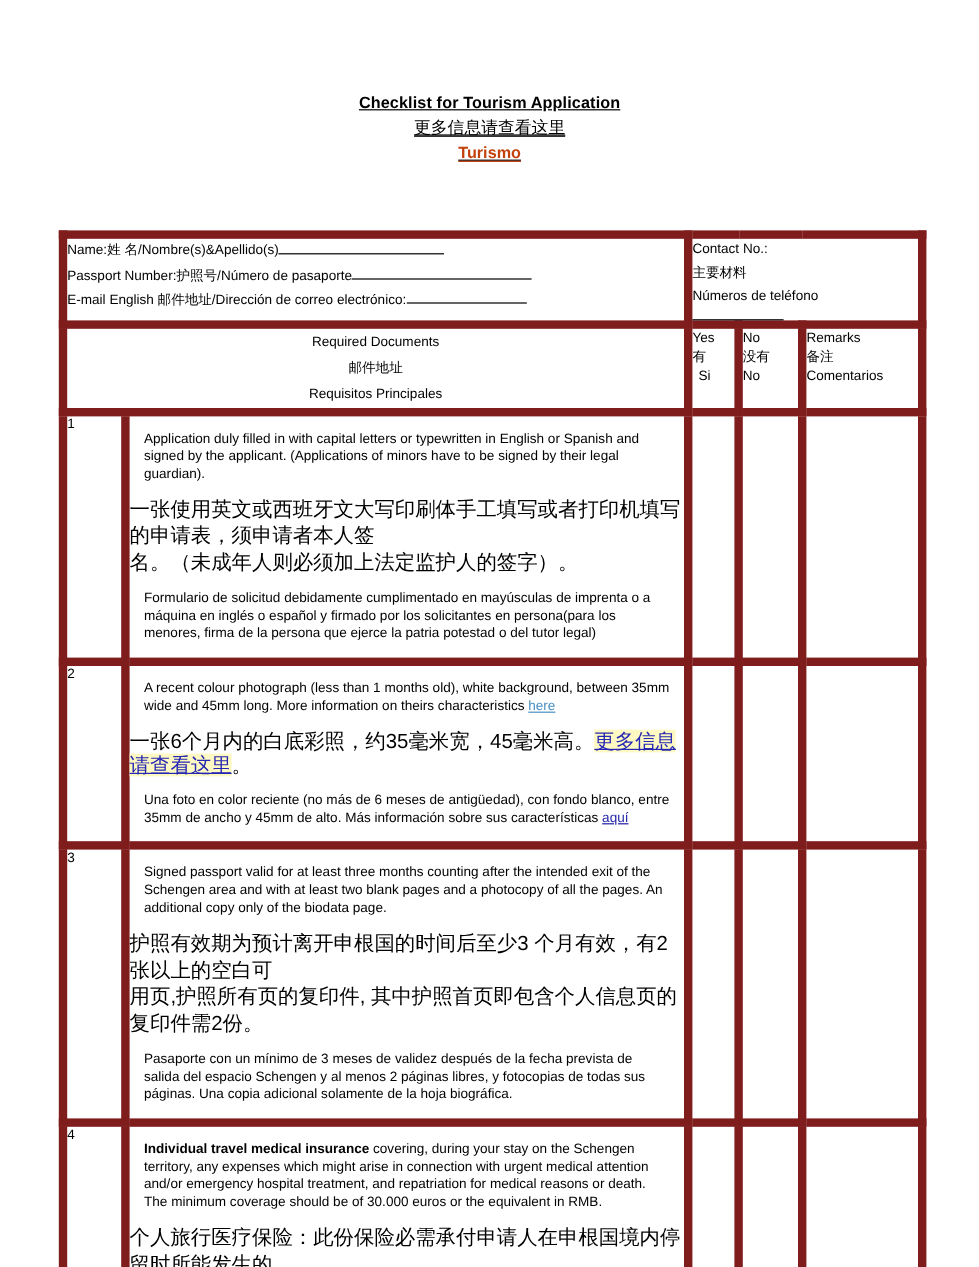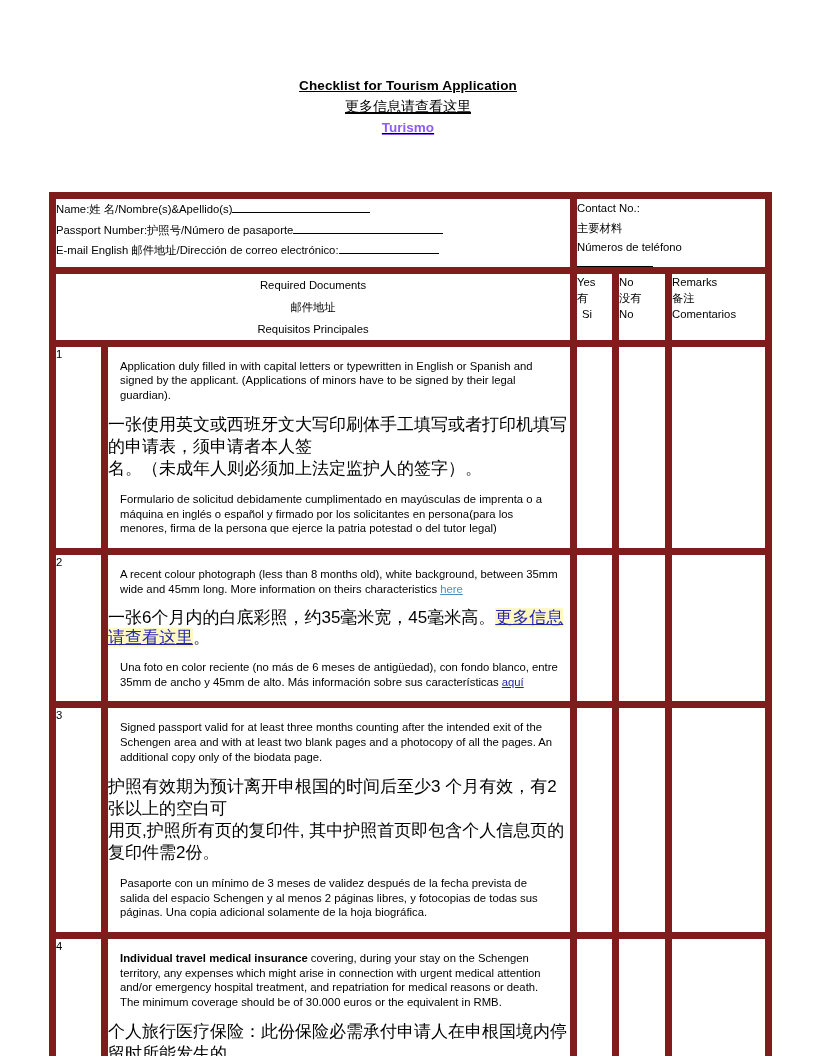--- a/index.html
+++ b/index.html
@@ -42,21 +42,21 @@
     line-height: 22px;
     text-decoration: underline;
     text-underline-offset: 2px;
   }
   .title-es {
     font-size: 13.5px;
     font-weight: bold;
     line-height: 21px;
     text-decoration: underline;
     text-underline-offset: 2px;
-    color: #8b5cf6;
+    color: #c2410c;
   }
 
   
   .doc-table {
     position: absolute;
     left: 49px;
     top: 192px;
     width: 716px;
     border-collapse: collapse;
     table-layout: fixed;
@@ -220,21 +220,21 @@
         <p class="p-es">Formulario de solicitud debidamente cumplimentado en mayúsculas de imprenta o a máquina en inglés o español y firmado por los solicitantes en persona(para los menores, firma de la persona que ejerce la patria potestad o del tutor legal)</p>
       </td>
       <td class="empty-col"><span></span></td>
       <td class="empty-col"><span></span></td>
       <td class="empty-col"><span></span></td>
     </tr>
 
     <tr>
       <td class="num-cell">2</td>
       <td class="body-cell">
-        <p class="p-en"><span>A recent colour photograph (less than 8 months old), white background, between 35mm wide and 45mm long. More information on theirs characteristics </span><a class="lnk-light" href="#">here</a></p>
+        <p class="p-en"><span>A recent colour photograph (less than 1 months old), white background, between 35mm wide and 45mm long. More information on theirs characteristics </span><a class="lnk-light" href="#">here</a></p>
         <p class="p-zh tight"><span>一张6个月内的白底彩照，约35毫米宽，45毫米高。</span><a class="lnk-zh" href="#">更多信息请查看这里</a><span>。</span></p>
         <p class="p-es"><span>Una foto en color reciente (no más de 6 meses de antigüedad), con fondo blanco, entre 35mm de ancho y 45mm de alto. Más información sobre sus características </span><a class="lnk-dark" href="#">aquí</a></p>
       </td>
       <td class="empty-col"><span></span></td>
       <td class="empty-col"><span></span></td>
       <td class="empty-col"><span></span></td>
     </tr>
 
     <tr>
       <td class="num-cell">3</td>

